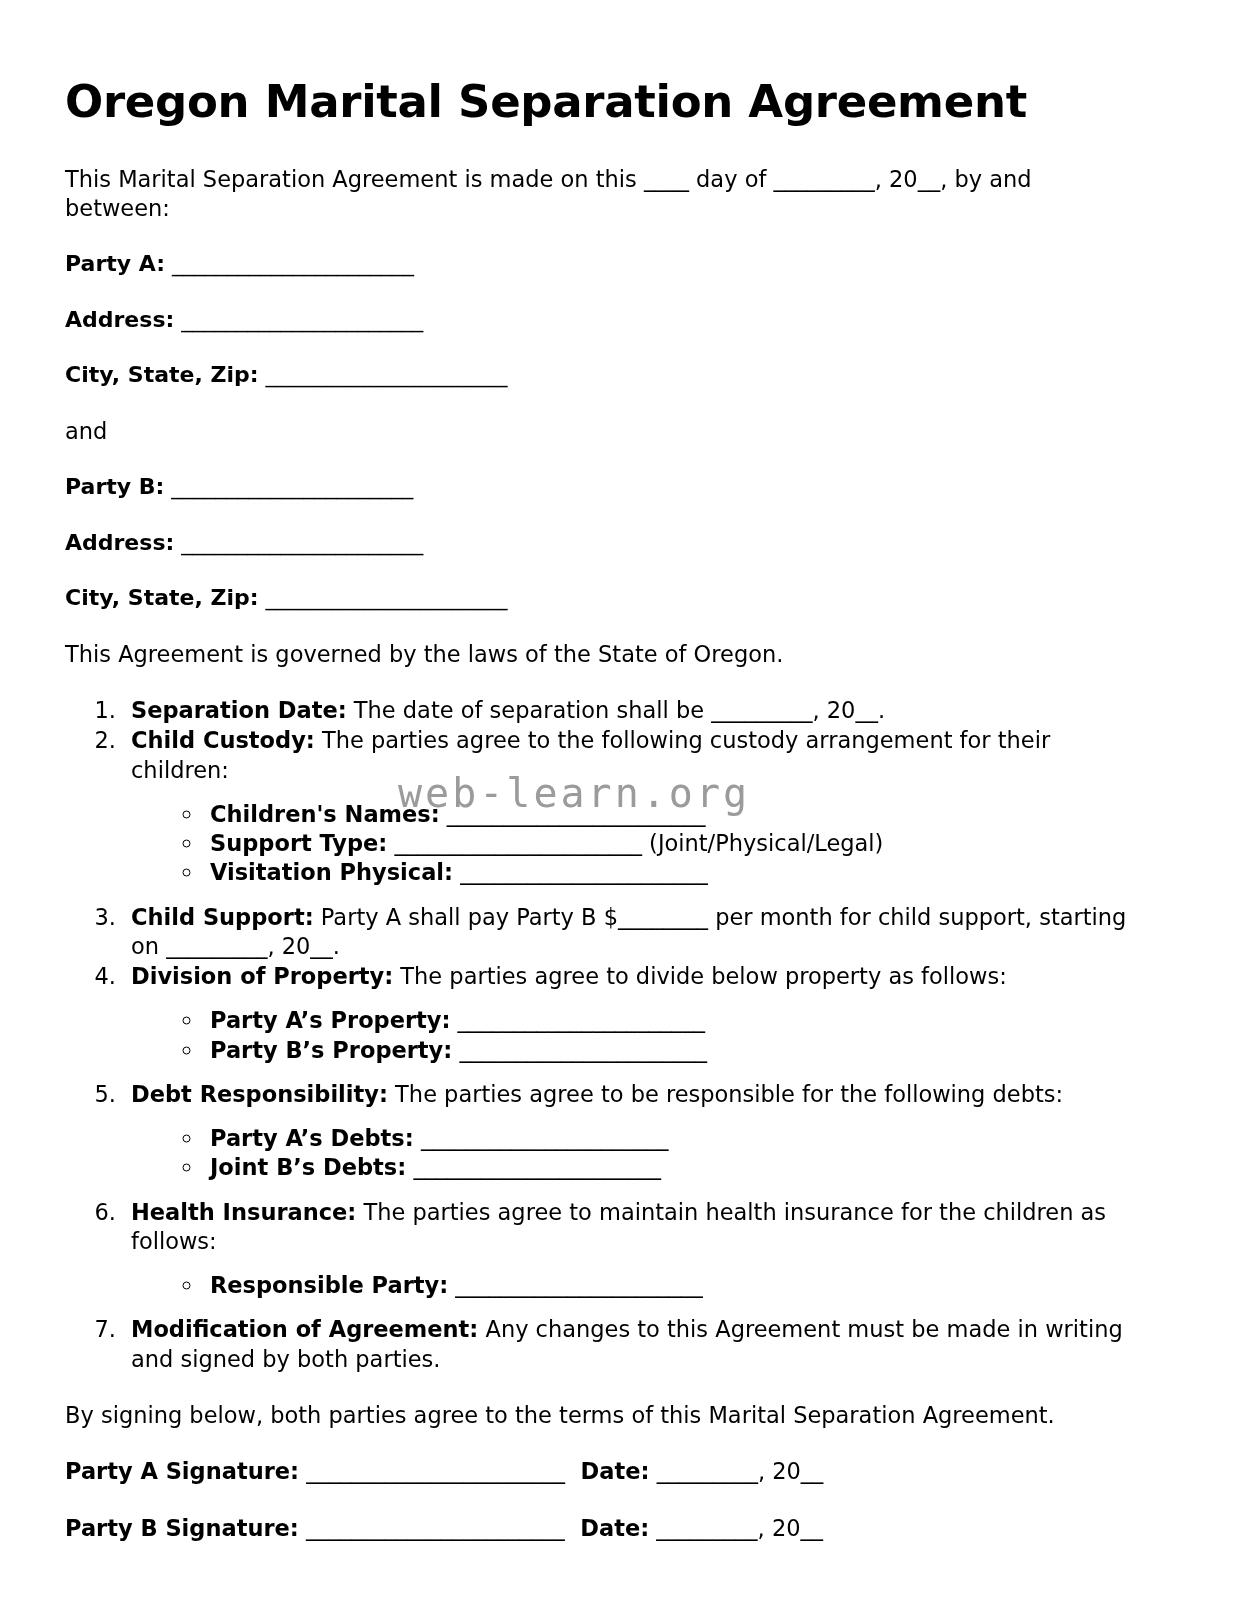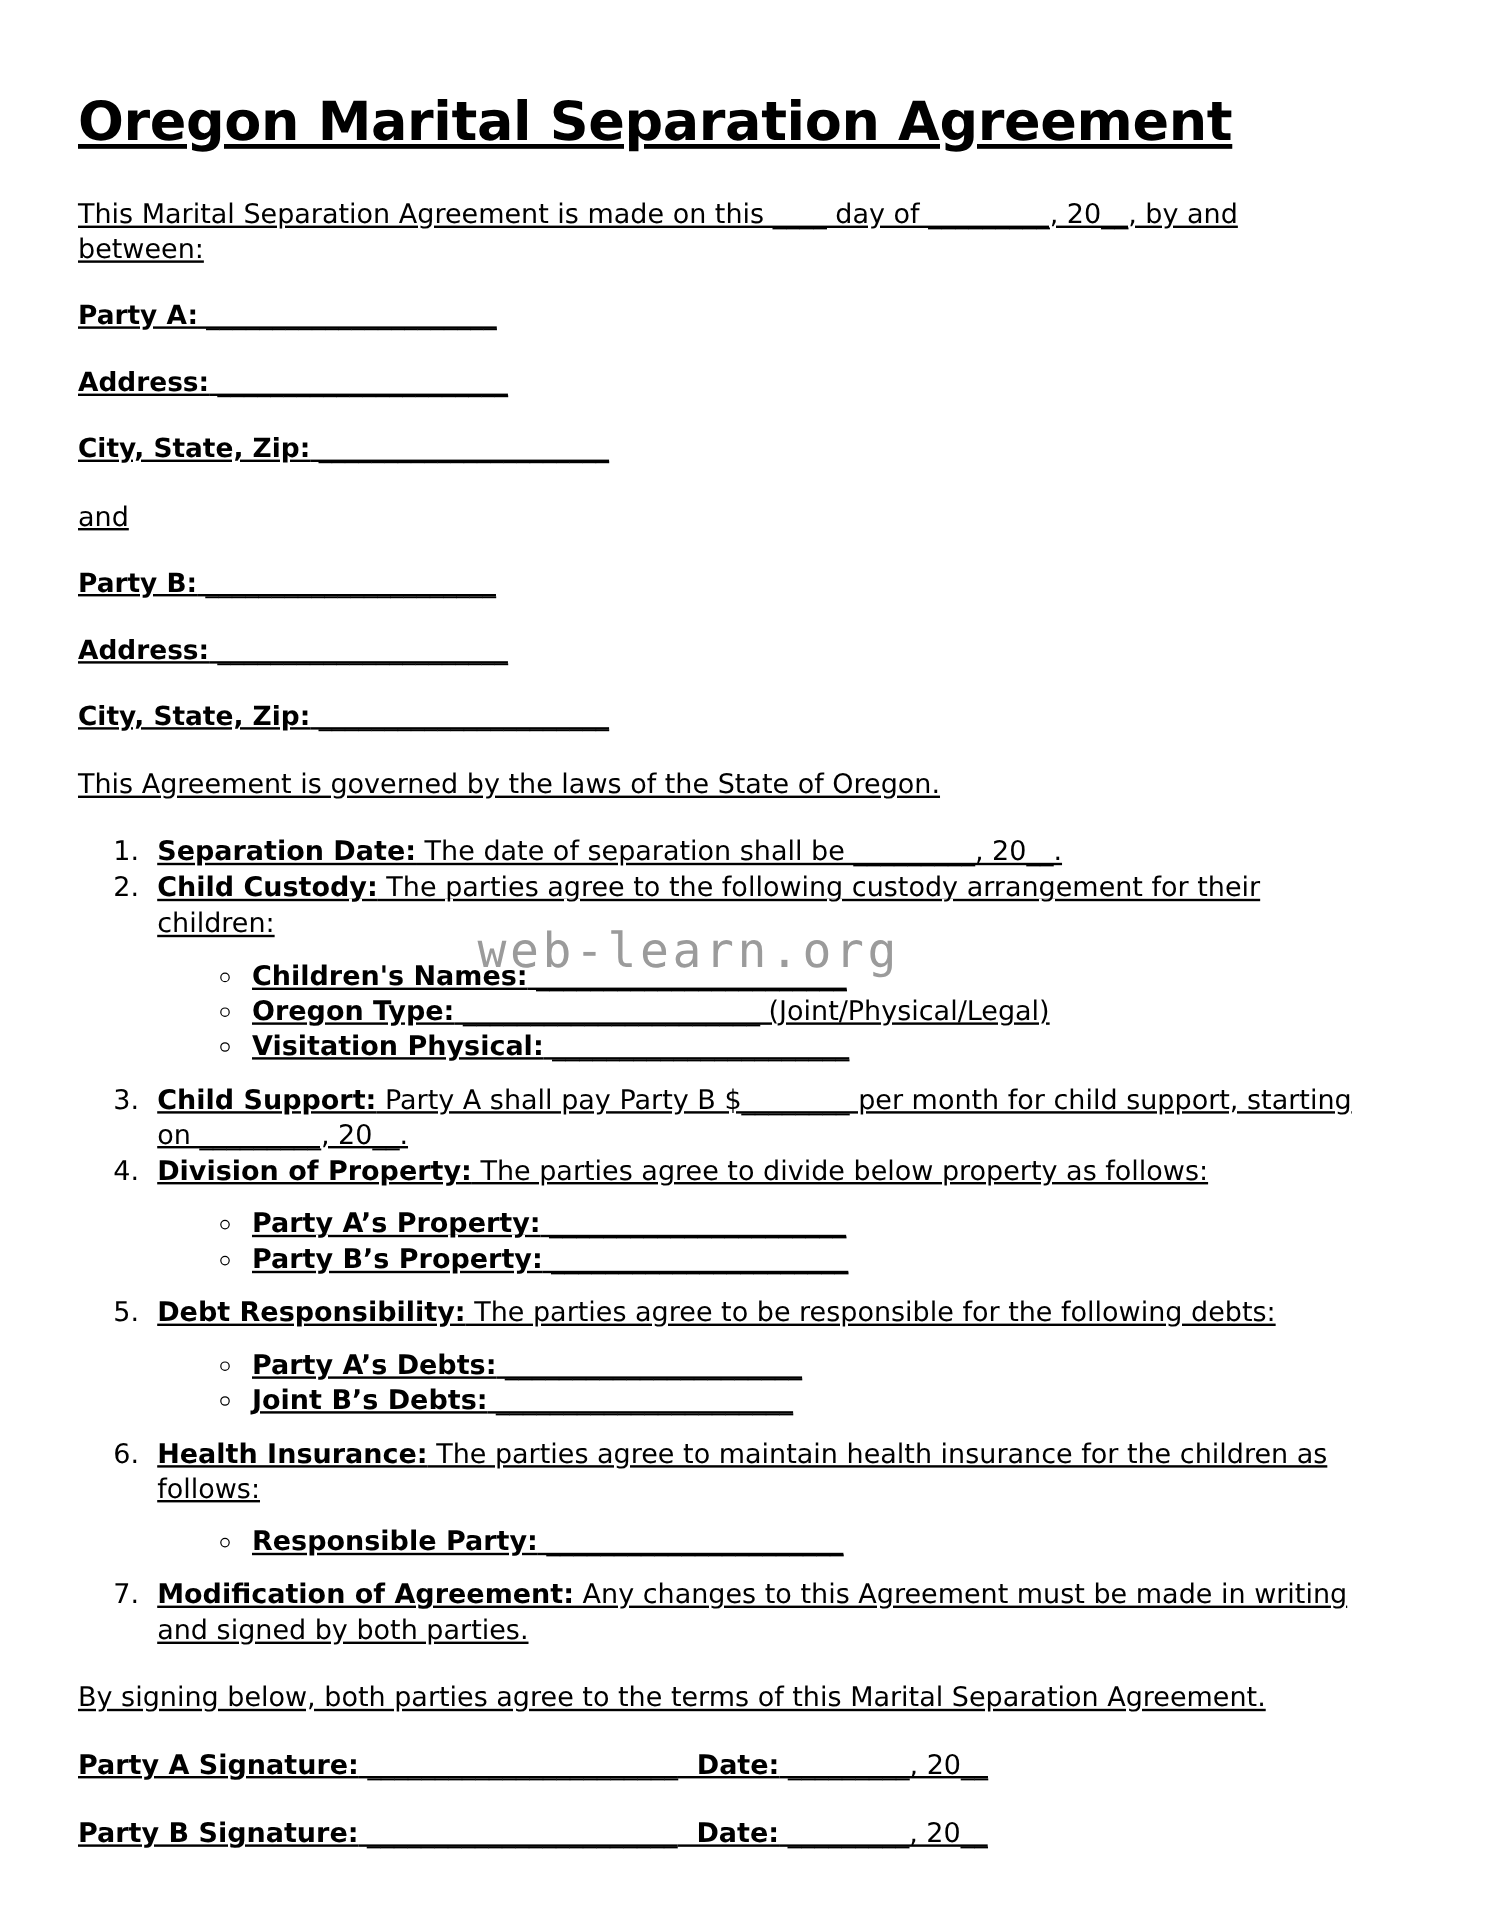--- a/index.html
+++ b/index.html
@@ -14,21 +14,20 @@
     color: #000000;
     position: relative;
     overflow: hidden;
   }
   .page {
     position: relative;
     padding: 78px 64px 0 65px;
     box-sizing: border-box;
     width: 1239px;
     height: 1576px;
-    text-decoration: underline;
   }
   h1.doc-title {
     font-size: 45px;
     font-weight: bold;
     letter-spacing: -0.3px;
     line-height: 1.08;
     margin: 0 0 38px 0;
     padding: 0;
     font-family: "DejaVu Sans", sans-serif;
   }
@@ -117,21 +116,21 @@
   <p class="field"><span class="b">City, State, Zip:</span><span class="fill"> ______________________</span></p>
 
   <p class="para">This Agreement is governed by the laws of the State of Oregon.</p>
 
 
   <ol class="terms">
     <li><span class="b">Separation Date:</span><span> The date of separation shall be _________, 20__.</span></li>
     <li><span class="b">Child Custody:</span><span> The parties agree to the following custody arrangement for their children:</span>
       <ul class="sub">
         <li><span class="b">Children's Names:</span><span> _______________________</span></li>
-        <li><span class="b">Oregon Type:</span><span> ______________________ (Joint/Physical/Legal)</span></li>
+        <li><span class="b">Support Type:</span><span> ______________________ (Joint/Physical/Legal)</span></li>
         <li><span class="b">Visitation Physical:</span><span> ______________________</span></li>
       </ul>
     </li>
     <li><span class="b">Child Support:</span><span> Party A shall pay Party B $________ per month for child support, starting on _________, 20__.</span></li>
     <li><span class="b">Division of Property:</span><span> The parties agree to divide below property as follows:</span>
       <ul class="sub">
         <li><span class="b">Party A’s Property:</span><span> ______________________</span></li>
         <li><span class="b">Party B’s Property:</span><span> ______________________</span></li>
       </ul>
     </li>

